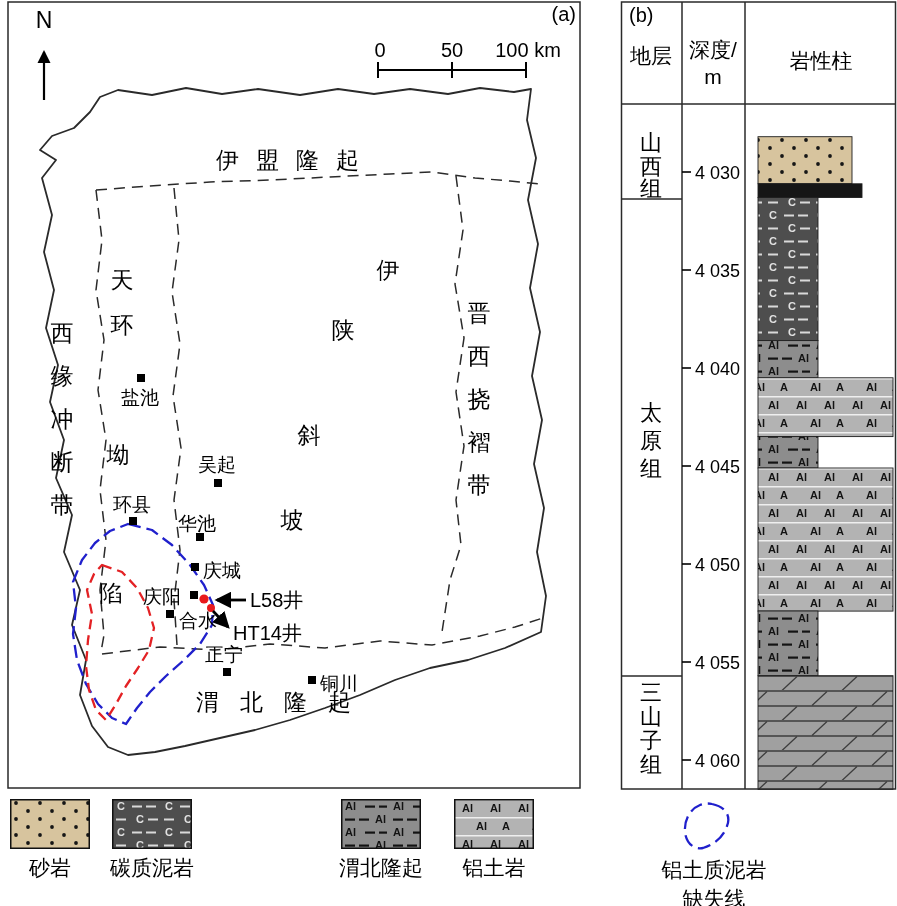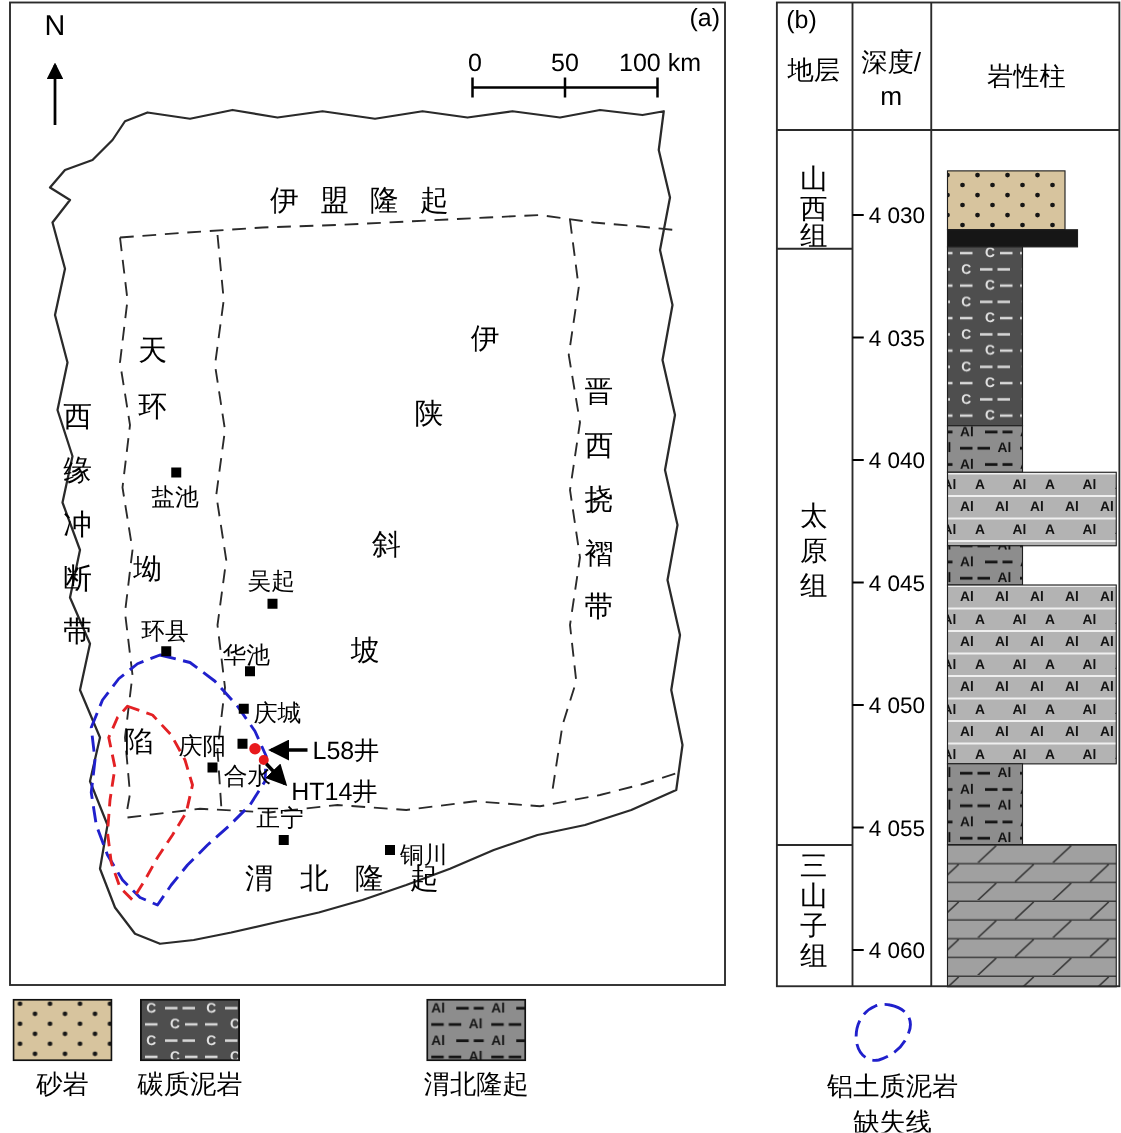--- a/index.html
+++ b/index.html
@@ -278,20 +278,26 @@
         <rect x="0.75" y="0.75" width="78.5" height="48.5" fill="url(#pat-carb)" stroke="#111" stroke-width="1.5"></rect>
       </svg>
       <div class="leg-label">碳质泥岩</div>
     </div>
     <div class="leg-item" style="left:326px;width:110px">
       <svg class="leg-swatch" width="80" height="50">
         <rect x="0.75" y="0.75" width="78.5" height="48.5" fill="url(#pat-almud)" stroke="#111" stroke-width="1.5"></rect>
       </svg>
       <div class="leg-label">渭北隆起</div>
     </div>
+    <div class="leg-item" style="left:448px;width:92px">
+      <svg class="leg-swatch" width="80" height="50">
+        <rect x="0.75" y="0.75" width="78.5" height="48.5" fill="url(#pat-baux)" stroke="#111" stroke-width="1.5"></rect>
+      </svg>
+      <div class="leg-label">铝土岩</div>
+    </div>
     <div class="leg-item" style="left:658px;width:112px">
       <svg class="leg-swatch" width="80" height="52">
         <path class="absent ord" stroke="#2020cc" d="M38,5 C52,8 57,17 53,27 C49,39 39,46 29,49 C19,51 12,43 11,33 C10,21 16,10 26,6 C30,4.5 34,4 38,5 Z"></path>
       </svg>
       <div class="leg-label">铝土质泥岩</div>
       <div class="leg-label" style="margin-top:4px">缺失线</div>
     </div>
   </div>
 </div>
 

